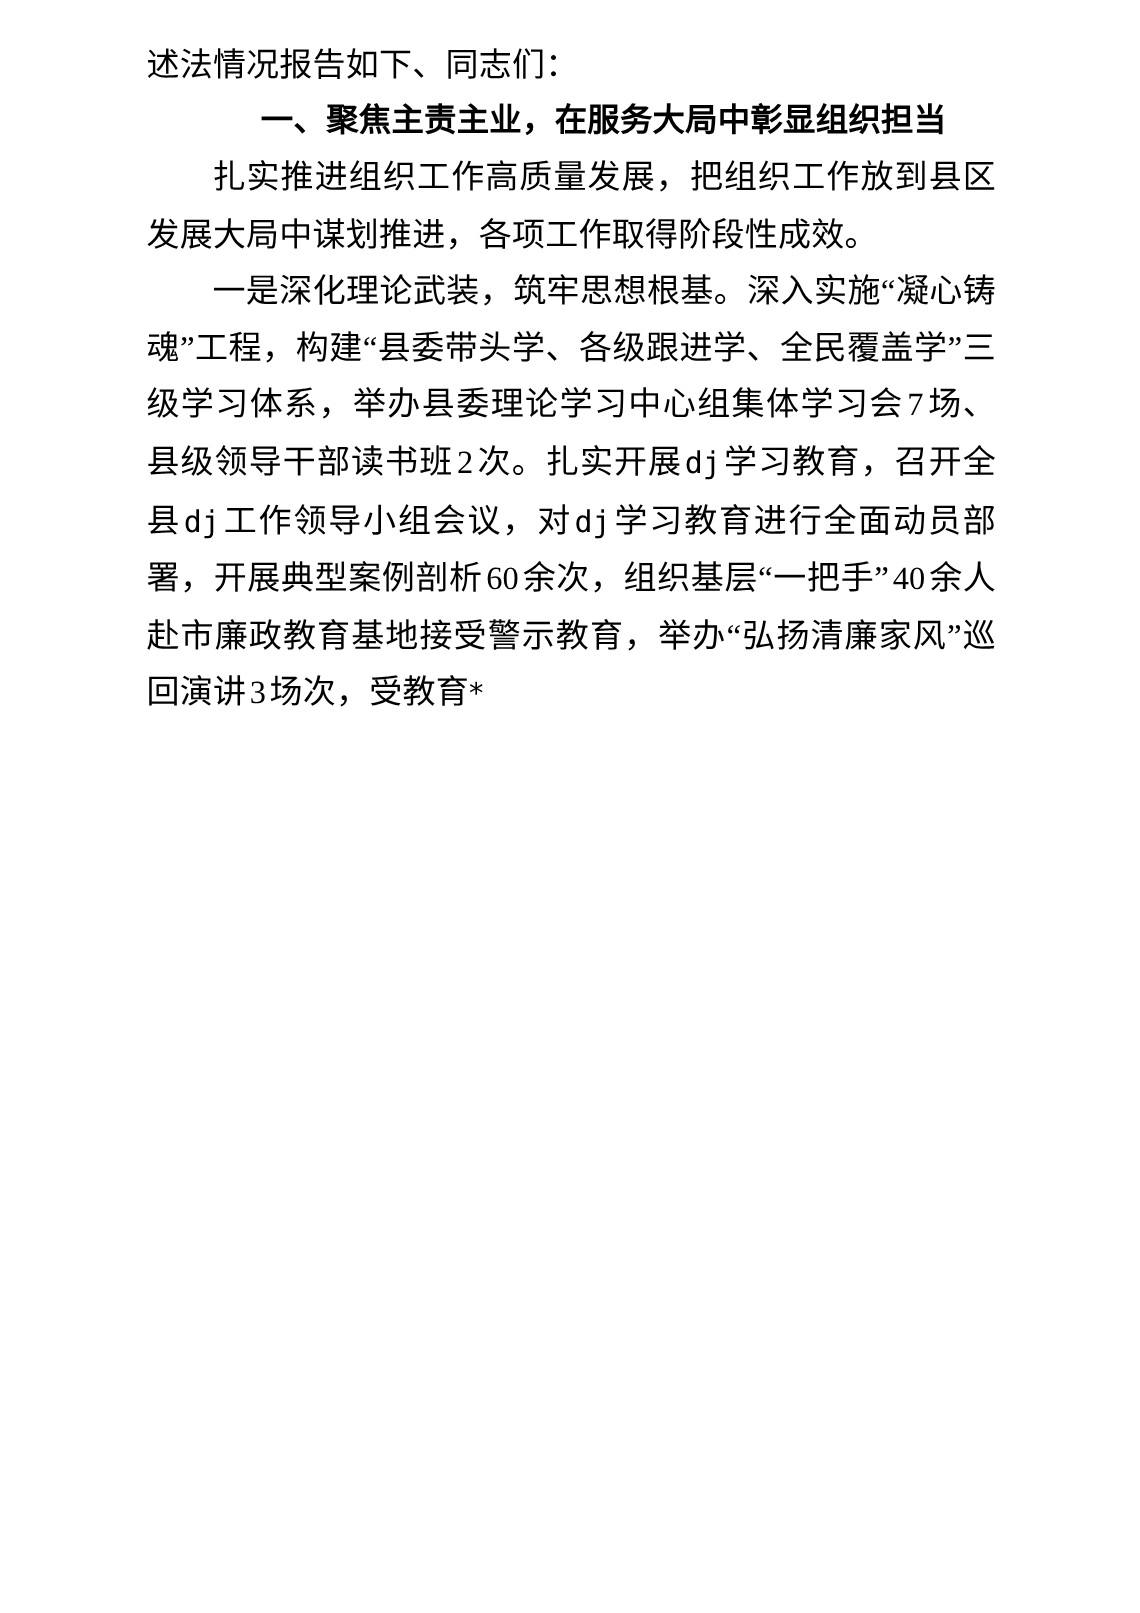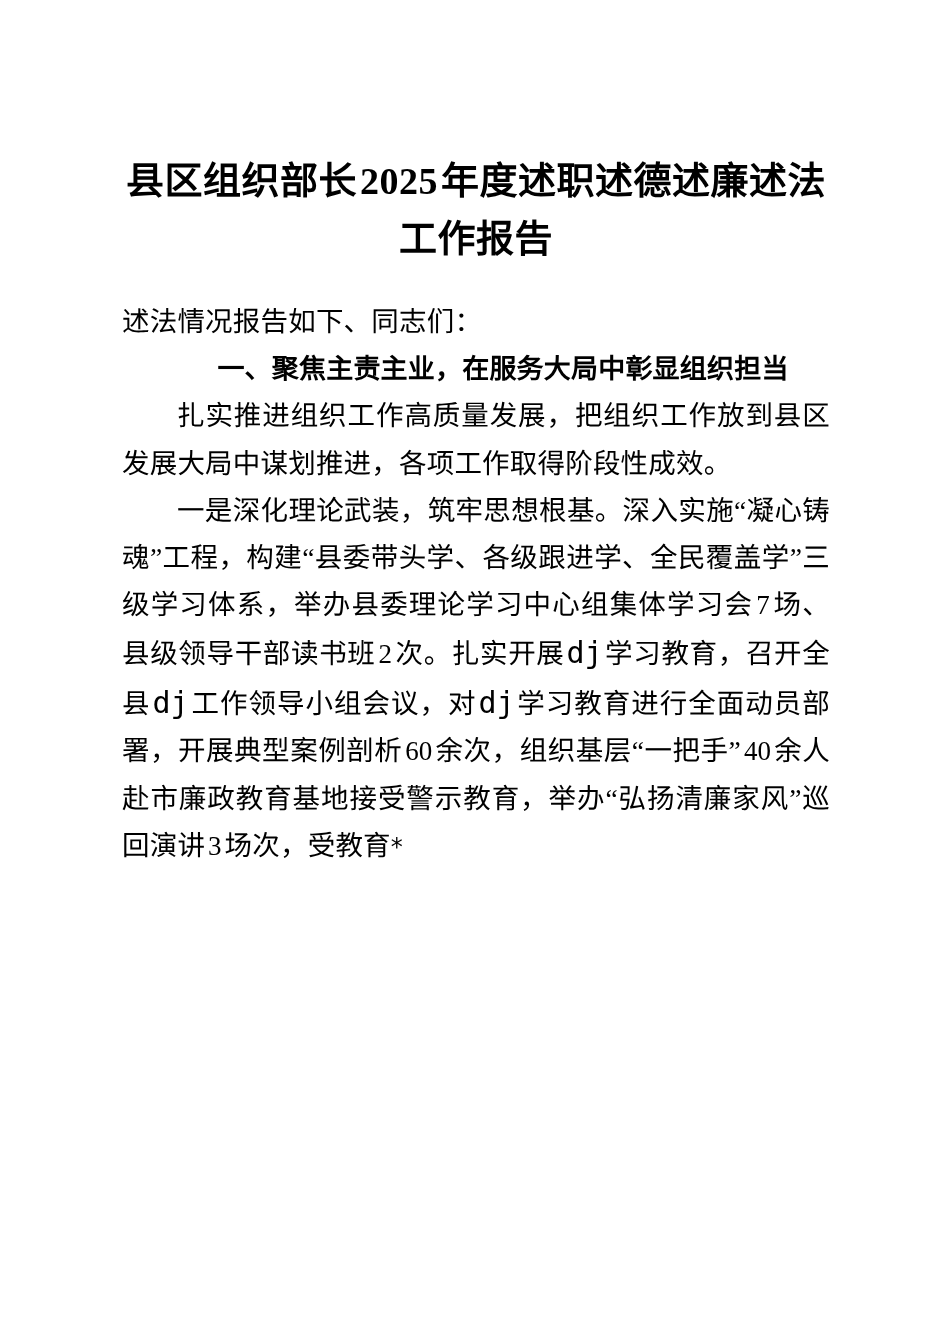--- a/index.html
+++ b/index.html
@@ -69,21 +69,21 @@
 
   .para.indent {
     text-indent: 2em;
   }
 
   
   .para .lat,
   .para .num,
   .para .ast {
     font-family: "DejaVu Sans Mono", "Liberation Mono", monospace;
-    font-size: 30px;
+    font-size: 25px;
     padding: 0 2px;
     letter-spacing: 0;
   }
 
   .para .num {
     font-family: "Liberation Serif", "DejaVu Serif", serif;
     font-size: 27px;
     padding: 0 3px;
   }
 
@@ -106,24 +106,20 @@
     text-align: center;
     letter-spacing: 0.2px;
   }
 </style>
 </head>
 <body>
 
 <div class="page">
   <div class="content">
 
-    <h1 class="doc-title">
-      <span class="t-line">县区组织部长<span class="lat">2025</span>年度述职述德述廉述法</span>
-      <span class="t-line">工作报告</span>
-    </h1>
 
     <p class="para salutation">述法情况报告如下、同志们：</p>
 
 
     <p class="section-heading">一、聚焦主责主业，在服务大局中彰显组织担当</p>
 
     <p class="para indent">扎实推进组织工作高质量发展，把组织工作放到县区发展大局中谋划推进，各项工作取得阶段性成效。</p>
 
     <p class="para indent">一是深化理论武装，筑牢思想根基。深入实施“凝心铸魂”工程，构建“县委带头学、各级跟进学、全民覆盖学”三级学习体系，举办县委理论学习中心组集体学习会<span class="num">7</span>场、县级领导干部读书班<span class="num">2</span>次。扎实开展<span class="lat">dj</span>学习教育，召开全县<span class="lat">dj</span>工作领导小组会议，对<span class="lat">dj</span>学习教育进行全面动员部署，开展典型案例剖析<span class="num">60</span>余次，组织基层“一把手”<span class="num">40</span>余人赴市廉政教育基地接受警示教育，举办“弘扬清廉家风”巡回演讲<span class="num">3</span>场次，受教育<span class="ast">*</span></p>
 

